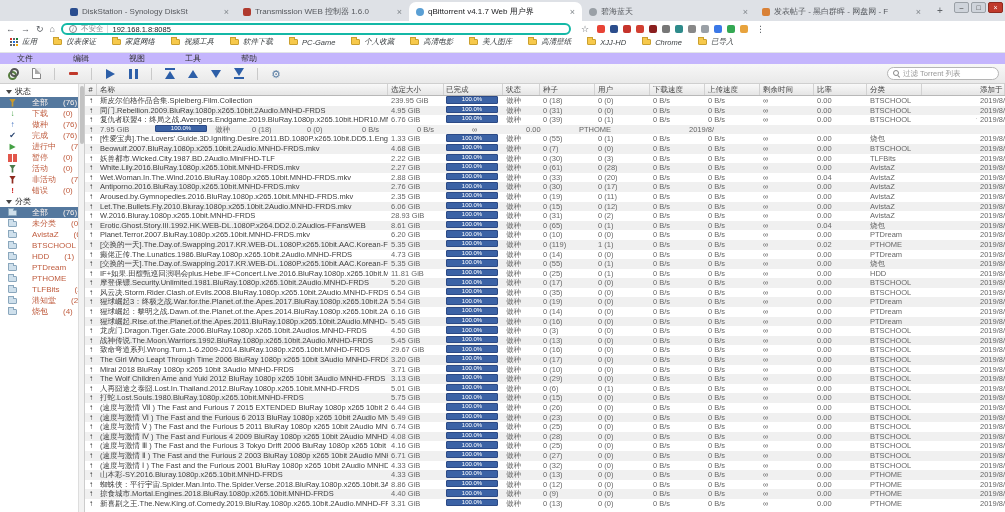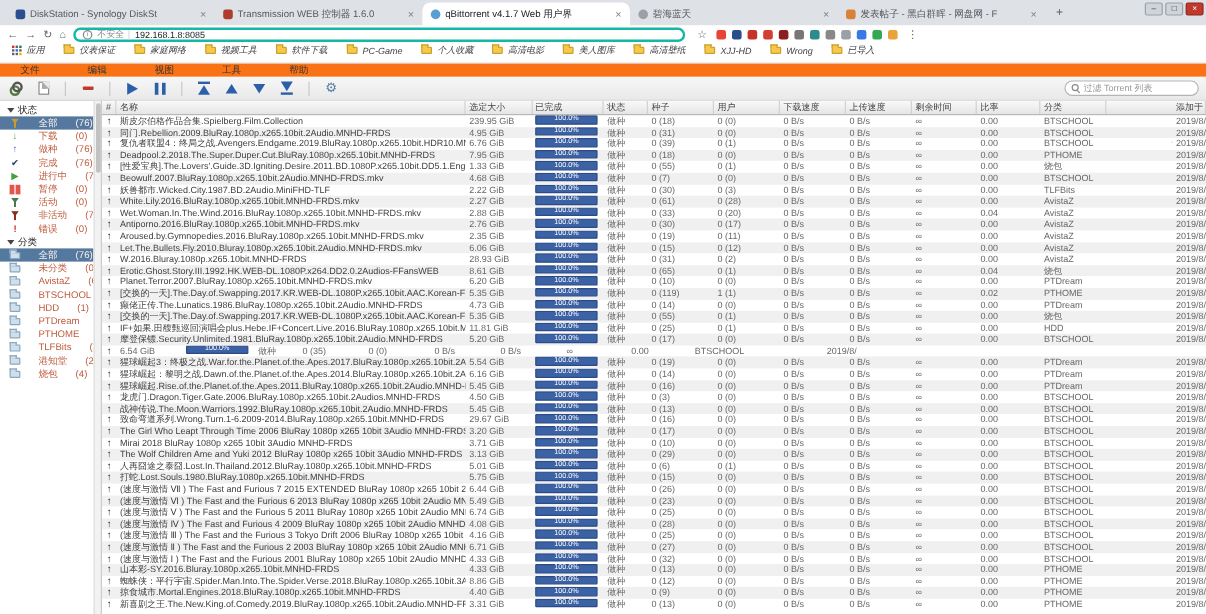--- a/index.html
+++ b/index.html
@@ -1,21 +1,21 @@
 <!DOCTYPE html>
 <html><head>
 <meta charset="utf-8">
 <style>
   * { margin:0; padding:0; box-sizing:border-box; }
   html,body { width:1005px; height:512px; overflow:hidden; background:#fff;
               font-family:"Liberation Sans","DejaVu Sans",sans-serif; }
   .screen { position:relative; width:1005px; height:512px; }
 
   
-  .tabbar { height:21px; background:#dee1e6; display:flex; align-items:flex-end; padding-left:6px; position:relative; }
+  .tabbar { height:21px; background:#dee1e6; display:flex; align-items:flex-end; padding-left:6px; position:relative;justify-content:center; }
   .tabs { display:flex; align-items:flex-end; }
   .tab { width:173px; height:19px; display:flex; align-items:center; gap:4px; padding:0 7px;
          font-size:8px; color:#56595e; border-radius:7px 7px 0 0; white-space:nowrap; overflow:hidden; }
   .tab.active { background:#fff; color:#202124; }
   .tab .title { flex:1; overflow:hidden; white-space:nowrap; }
   .tab .tclose { color:#80868b; font-size:9px; flex:0 0 auto; }
   .favicon { width:8px; height:8px; flex:0 0 8px; border-radius:2px; }
   .fav-synology { background:#2a4d8f; }
   .fav-transmission { background:#b03a2e; }
   .fav-qb { background:#5a9fd4; border-radius:50%; }
@@ -45,21 +45,21 @@
   
   .bookbar { height:16px; background:#fff; border-bottom:1px solid #e3e5e8; display:flex; align-items:flex-start; gap:16px; padding:0 10px;font-style:italic; }
   .bookmark { display:flex; align-items:center; gap:4px; font-size:7.5px; color:#3c4043; white-space:nowrap; }
   .grid-ic { width:8px; height:8px; display:grid; grid-template-columns:repeat(3,2px); grid-template-rows:repeat(3,2px); gap:1px; }
   .grid-ic i { background:#5f6368; } .grid-ic i:nth-child(1){background:#d93025;} .grid-ic i:nth-child(3){background:#188038;}
   .grid-ic i:nth-child(5){background:#1a73e8;} .grid-ic i:nth-child(9){background:#f9ab00;}
   .fold { position:relative; width:9px; height:6px; background:#f7c94b; border:1px solid #caa02f; border-radius:1px; }
   .fold::before { content:""; position:absolute; top:-3px; left:-1px; width:4px; height:2px; background:#f7c94b; border:1px solid #caa02f; border-bottom:none; }
 
   
-  .menubar { height:11px; background:#f97316; display:flex; gap:40px; padding-left:17px; align-items:center; }
+  .menubar { height:11px; background:#c4b5fd; display:flex; gap:40px; padding-left:17px; align-items:center; }
   .menu-item { font-size:8px; color:#333; }
   .toolbar { height:20px; background:linear-gradient(#f7f7f7,#e9e9e9); border-bottom:1px solid #cfcfcf;
              display:flex; align-items:center; padding:0 6px; }
   .tools { display:flex; align-items:center; gap:9px; }
   .tool-btn { width:14px; height:14px; display:flex; align-items:center; justify-content:center; position:relative; }
   .tsep { width:1px; height:12px; background:#c9c9c9; margin:0 2px; }
   .ic { position:relative; display:inline-block; }
   .ic-add-link { width:11px; height:11px; }
   .ic-add-link::before { content:""; position:absolute; left:0; top:3px; width:5px; height:5px; border:2px solid #567d3e; border-radius:50%; }
   .ic-add-link::after  { content:""; position:absolute; right:0; top:0; width:5px; height:5px; border:2px solid #555; border-radius:50%; }
@@ -256,21 +256,21 @@
     <span>高清壁纸</span>
   </div>
 
   <div class="bookmark">
     <span class="fold"></span>
     <span>XJJ-HD</span>
   </div>
 
   <div class="bookmark">
     <span class="fold"></span>
-    <span>Wrong</span>
+    <span>Chrome</span>
   </div>
 
   <div class="bookmark">
     <span class="fold"></span>
     <span>已导入</span>
   </div>
 </div>
   </div>
 
   <div class="qb">
@@ -553,21 +553,20 @@
     <div class="cell col-ul">0 B/s</div>
     <div class="cell col-eta">∞</div>
     <div class="cell col-ratio">0.00</div>
     <div class="cell col-cat">BTSCHOOL</div>
     <div class="cell col-tag"></div>
     <div class="cell col-added">2019/8/24 上</div>
   </div>
 
   <div class="trow">
     <div class="cell col-num"><span class="state-arrow">↑</span></div>
-    <div class="cell col-name">Deadpool.2.2018.The.Super.Duper.Cut.BluRay.1080p.x265.10bit.MNHD-FRDS</div>
     <div class="cell col-size">7.95 GiB</div>
     <div class="cell col-done">
                 <div class="pbar">
                   <span class="ptext">100.0%</span>
                 </div>
               </div>
     <div class="cell col-status">做种</div>
     <div class="cell col-seeds">0 (18)</div>
     <div class="cell col-users">0 (0)</div>
     <div class="cell col-dl">0 B/s</div>
@@ -910,20 +909,21 @@
     <div class="cell col-ul">0 B/s</div>
     <div class="cell col-eta">∞</div>
     <div class="cell col-ratio">0.00</div>
     <div class="cell col-cat">BTSCHOOL</div>
     <div class="cell col-tag"></div>
     <div class="cell col-added">2019/8/24 上</div>
   </div>
 
   <div class="trow">
     <div class="cell col-num"><span class="state-arrow">↑</span></div>
+    <div class="cell col-name">风云决.Storm.Rider.Clash.of.Evils.2008.BluRay.1080p.x265.10bit.2Audio.MNHD-FRDS</div>
     <div class="cell col-size">6.54 GiB</div>
     <div class="cell col-done">
                 <div class="pbar">
                   <span class="ptext">100.0%</span>
                 </div>
               </div>
     <div class="cell col-status">做种</div>
     <div class="cell col-seeds">0 (35)</div>
     <div class="cell col-users">0 (0)</div>
     <div class="cell col-dl">0 B/s</div>

